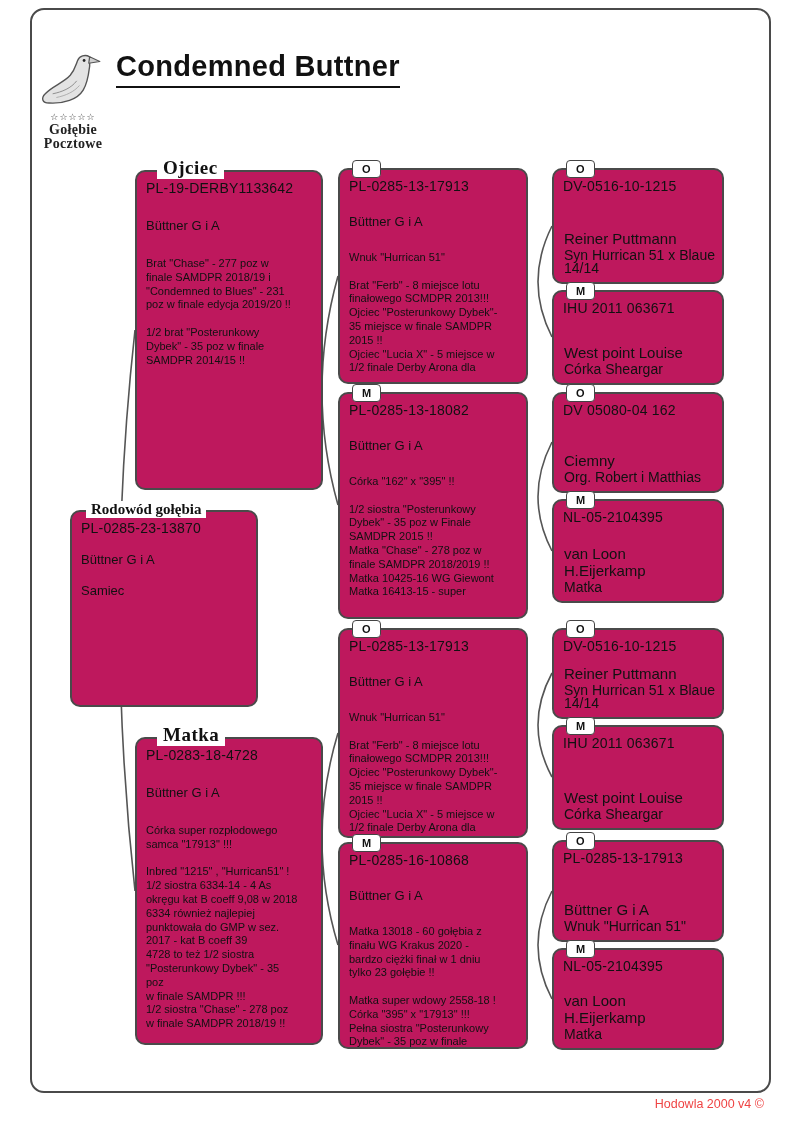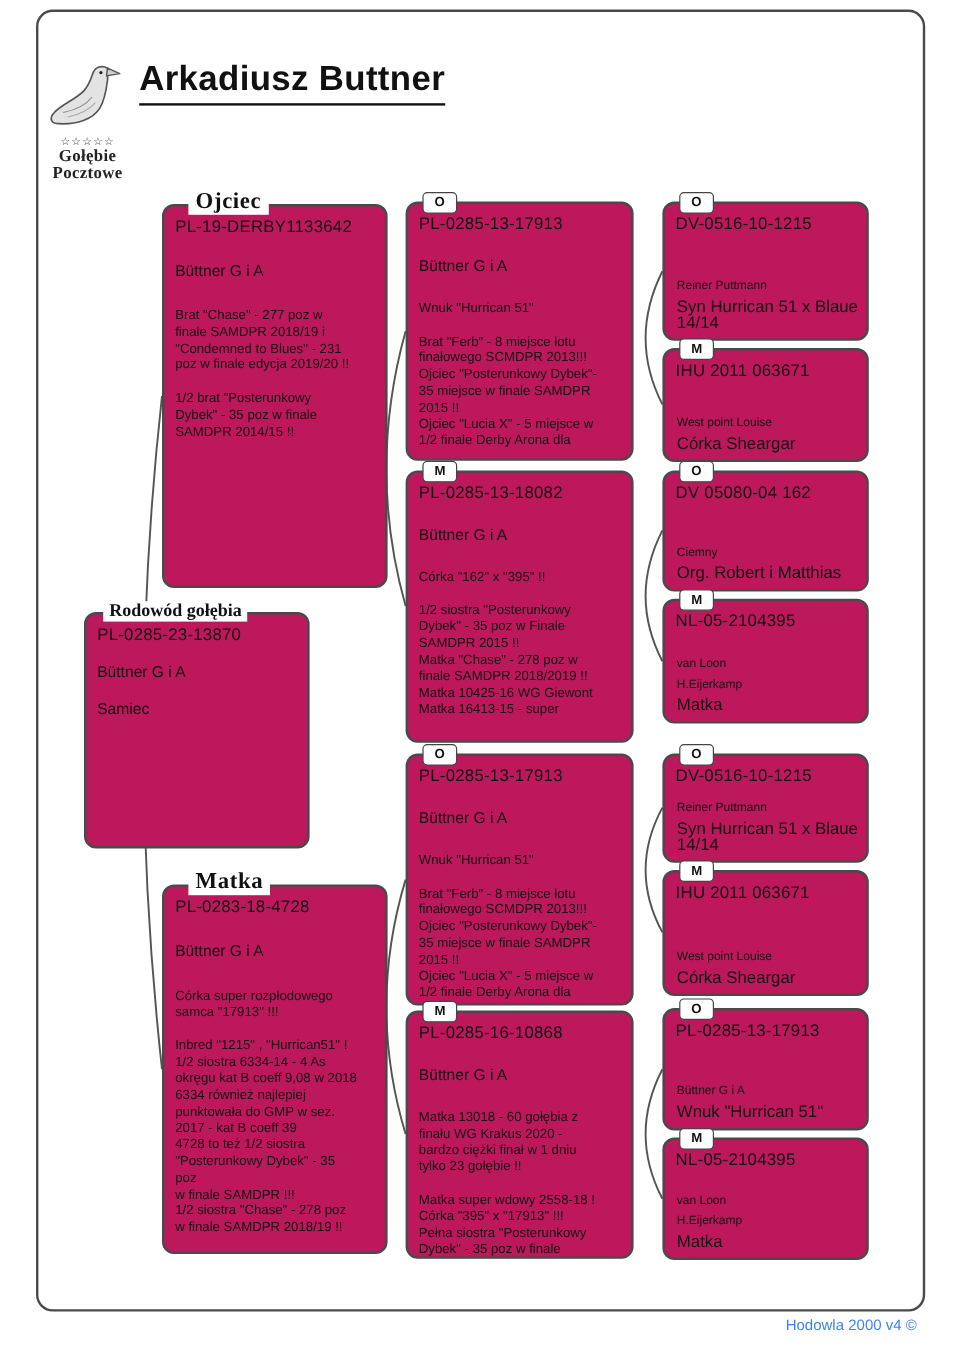--- a/index.html
+++ b/index.html
@@ -51,25 +51,25 @@
 
   .col2 .ring  { margin-bottom: 22px; }
   .col2 .owner { margin-bottom: 24px; }
   .gp .ring    { margin-bottom: 20px; }
   .gp .owner   { margin-bottom: 22px; }
   .subject .ring  { margin-bottom: 16px; }
   .subject .owner { margin-bottom: 16px; }
   .subject .sex   { font-size: 13px; margin-bottom: 4px; }
 
   .ggp .bottom { position: absolute; left: 10px; right: 6px; bottom: 7px; }
-  .ggp .gname  { font-size: 10px; line-height: 16.5px; }
+  .ggp .gname  { font-size: 15px; line-height: 16.5px; }
   .ggp .gdetail{ font-size: 14px; margin-top: 2px; line-height: 13px; }
 
   .footer {
-    position: absolute; right: 36px; top: 1097px; font-size: 12.5px; color: #3b82f6; z-index: 2;
+    position: absolute; right: 36px; top: 1097px; font-size: 12.5px; color: #ef4444; z-index: 2;
   }
 </style>
 </head>
 <body>
 
 <div class="page">
 
   <div class="outer-border"></div>
 
   <svg class="connectors" width="800" height="1131" viewBox="0 0 800 1131">
@@ -90,21 +90,21 @@
       <path d="M58,6 L69,11 L57,13 Z" fill="#cfcfcf" stroke="#555" stroke-width="1.2" stroke-linejoin="round"></path>
       <circle cx="52" cy="10" r="1.5" fill="#222"></circle>
       <path d="M18,46 C28,44 38,40 44,32" fill="none" stroke="#888" stroke-width="1"></path>
       <path d="M22,50 C32,48 41,44 47,37" fill="none" stroke="#aaa" stroke-width="1"></path>
     </svg>
     <div class="stars">☆☆☆☆☆</div>
     <div class="word">Gołębie</div>
     <div class="word">Pocztowe</div>
   </div>
 
-  <div class="breeder-name">Arkadiusz Buttner</div>
+  <div class="breeder-name">Condemned Buttner</div>
 
   <div class="pbox col2" style="left:135px; top:170px; width:188px; height:320px;">
     <span class="plabel">Ojciec</span>
     <div class="ring">PL-19-DERBY1133642</div>
     <div class="owner">Büttner G i A</div>
     <div class="desc">Brat  "Chase" - 277 poz w
 finale SAMDPR 2018/19 i
 "Condemned to Blues" - 231
 poz w finale edycja 2019/20 !!
 

